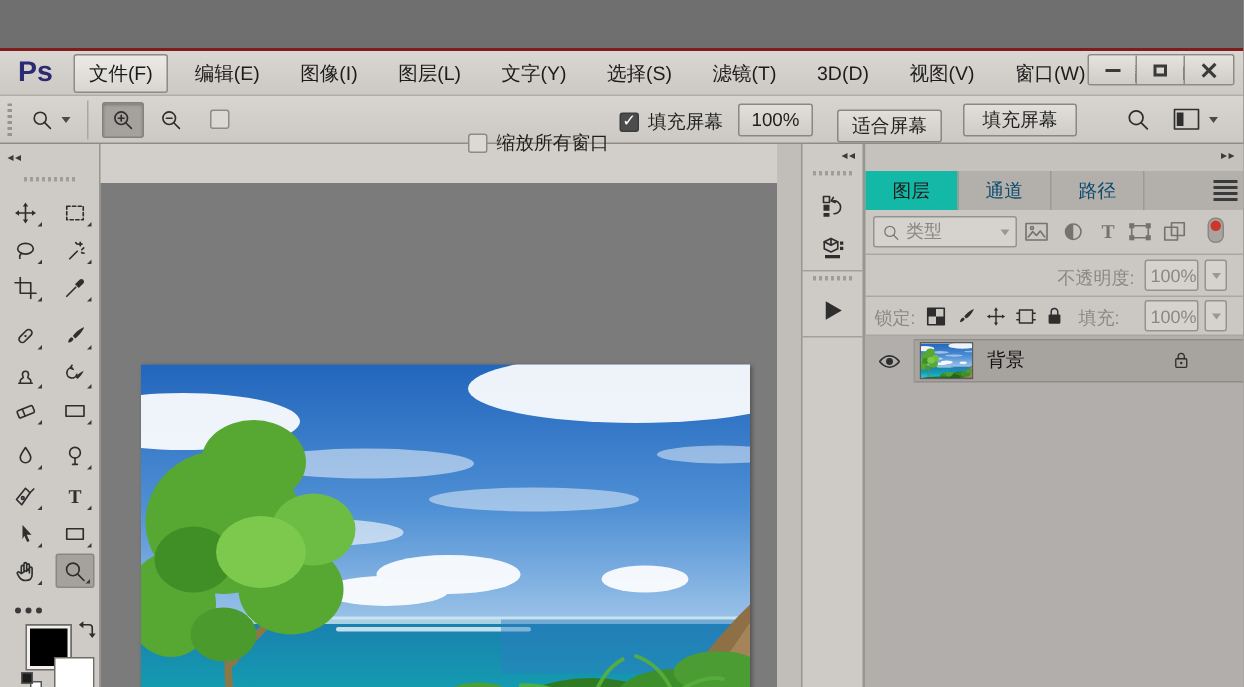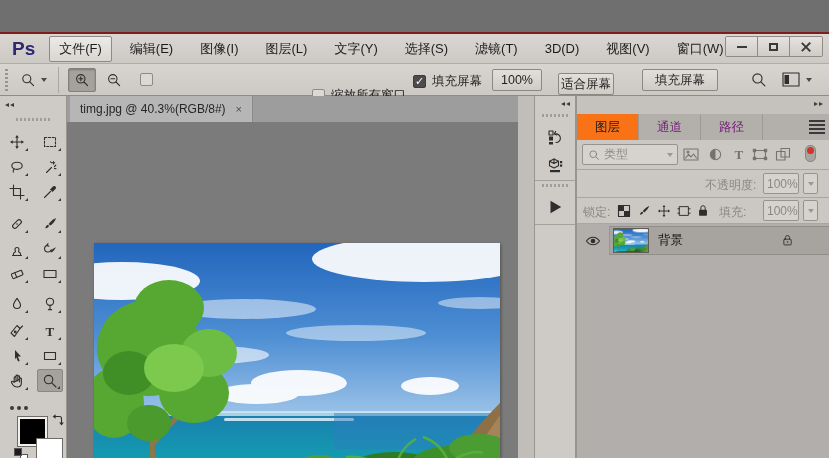--- a/index.html
+++ b/index.html
@@ -83,22 +83,22 @@
           background:repeating-linear-gradient(90deg,#a09d98 0 2px,transparent 2px 4px);}
   .stripbtn{position:absolute;left:5px;width:30px;height:26px;display:flex;align-items:center;justify-content:center;}
   .strip-div{position:absolute;left:0;width:40px;height:1px;background:#a3a09b;}
   
   .lpanel{position:absolute;left:58px;top:0;width:253px;height:396px;background:#cbc8c3;
           border-left:1px solid #98958f;}
   .lp-header{position:absolute;left:0;top:0;width:253px;height:18px;background:#c5c2bd;}
   .lp-header .panel-collapse{position:absolute;right:6px;top:3px;}
   .lp-tabs{position:absolute;left:0;top:18px;width:253px;height:26px;background:#b3b0ab;display:flex;}
   .lp-tab{width:62px;height:26px;display:flex;align-items:center;justify-content:center;
-          font-size:12.5px;color:#701a75;border-right:1px solid #9d9a95;}
-  .lp-tab.active{background:#f97316;color:#1c1c1c;}
+          font-size:12.5px;color:#0c4a6e;border-right:1px solid #9d9a95;}
+  .lp-tab.active{background:#14b8a6;color:#1c1c1c;}
   .lp-menu{position:absolute;right:4px;top:24px;width:16px;height:14px;}
   .lp-menu i{display:block;height:2px;background:#3a3a3a;margin-bottom:2px;}
   .lp-row{position:absolute;left:0;width:253px;border-bottom:1px solid #aaa7a2;}
   .field{background:#d6d3ce;border:1px solid #96938e;border-radius:2px;height:21px;
          display:flex;align-items:center;font-size:12px;color:#8b8883;padding:0 5px;position:relative;}
   .field .chev{position:absolute;right:4px;border-top-color:#9b9893;}
   .lbl-dis{font-size:12px;color:#8b8883;white-space:nowrap;}
   .ic-dis{opacity:.55;}
   .red-toggle{position:absolute;width:11px;height:17px;background:#a8a5a0;border-radius:5px;
               border:1px solid #8b8883;}
@@ -253,21 +253,21 @@
     </div>
     <div class="ob-abs cb" style="left:312px;top:23px;">
       <span class="box"></span>
       <span>缩放所有窗口</span>
     </div>
     <div class="ob-abs cb" style="left:413px;top:9px;">
       <span class="box on">✓</span>
       <span>填充屏幕</span>
     </div>
     <div class="ob-abs btn" style="left:492px;top:5px;width:50px;">100%</div>
-    <div class="ob-abs btn" style="left:558px;top:9px;width:56px;">适合屏幕</div>
+    <div class="ob-abs btn" style="left:558px;top:9px;width:70px;">适合屏幕</div>
     <div class="ob-abs btn" style="left:642px;top:5px;width:76px;">填充屏幕</div>
     <div class="ob-abs" style="left:750px;top:7px;">
       <svg class="ic" width="17" height="17" viewBox="0 0 16 16">
         <circle cx="7" cy="7" r="4.3"></circle>
           <path d="M10.2 10.2L14 14" stroke-width="1.6"></path>
         </svg>
     </div>
     <div class="ob-abs" style="left:782px;top:8px;">
       <svg class="ic" width="18" height="15" viewBox="0 0 18 15">
         <rect x="1" y="1" width="16" height="13"></rect>
@@ -422,26 +422,20 @@
     </div>
     <div class="btool" style="left:38px;top:376px;">
       <svg class="ic" width="18" height="15" viewBox="0 0 18 15">
         <rect x="1" y="4.5" width="10.5" height="8.5"></rect>
         <rect x="5.5" y="1.5" width="11" height="8.5" fill="#cecbc6"></rect>
         </svg>
     </div>
   </div>
 
   <div class="docarea">
-    <div class="tabbar">
-      <div class="doctab">
-        <span>timg.jpg @ 40.3%(RGB/8#)</span>
-        <span class="close">×</span>
-      </div>
-    </div>
     <div class="canvas">
       <div class="photo">
         <svg width="406" height="257" viewBox="0 0 406 257">
           <use href="#photoArt"></use>
           </svg>
       </div>
     </div>
   </div>
 
   <div class="dock">

